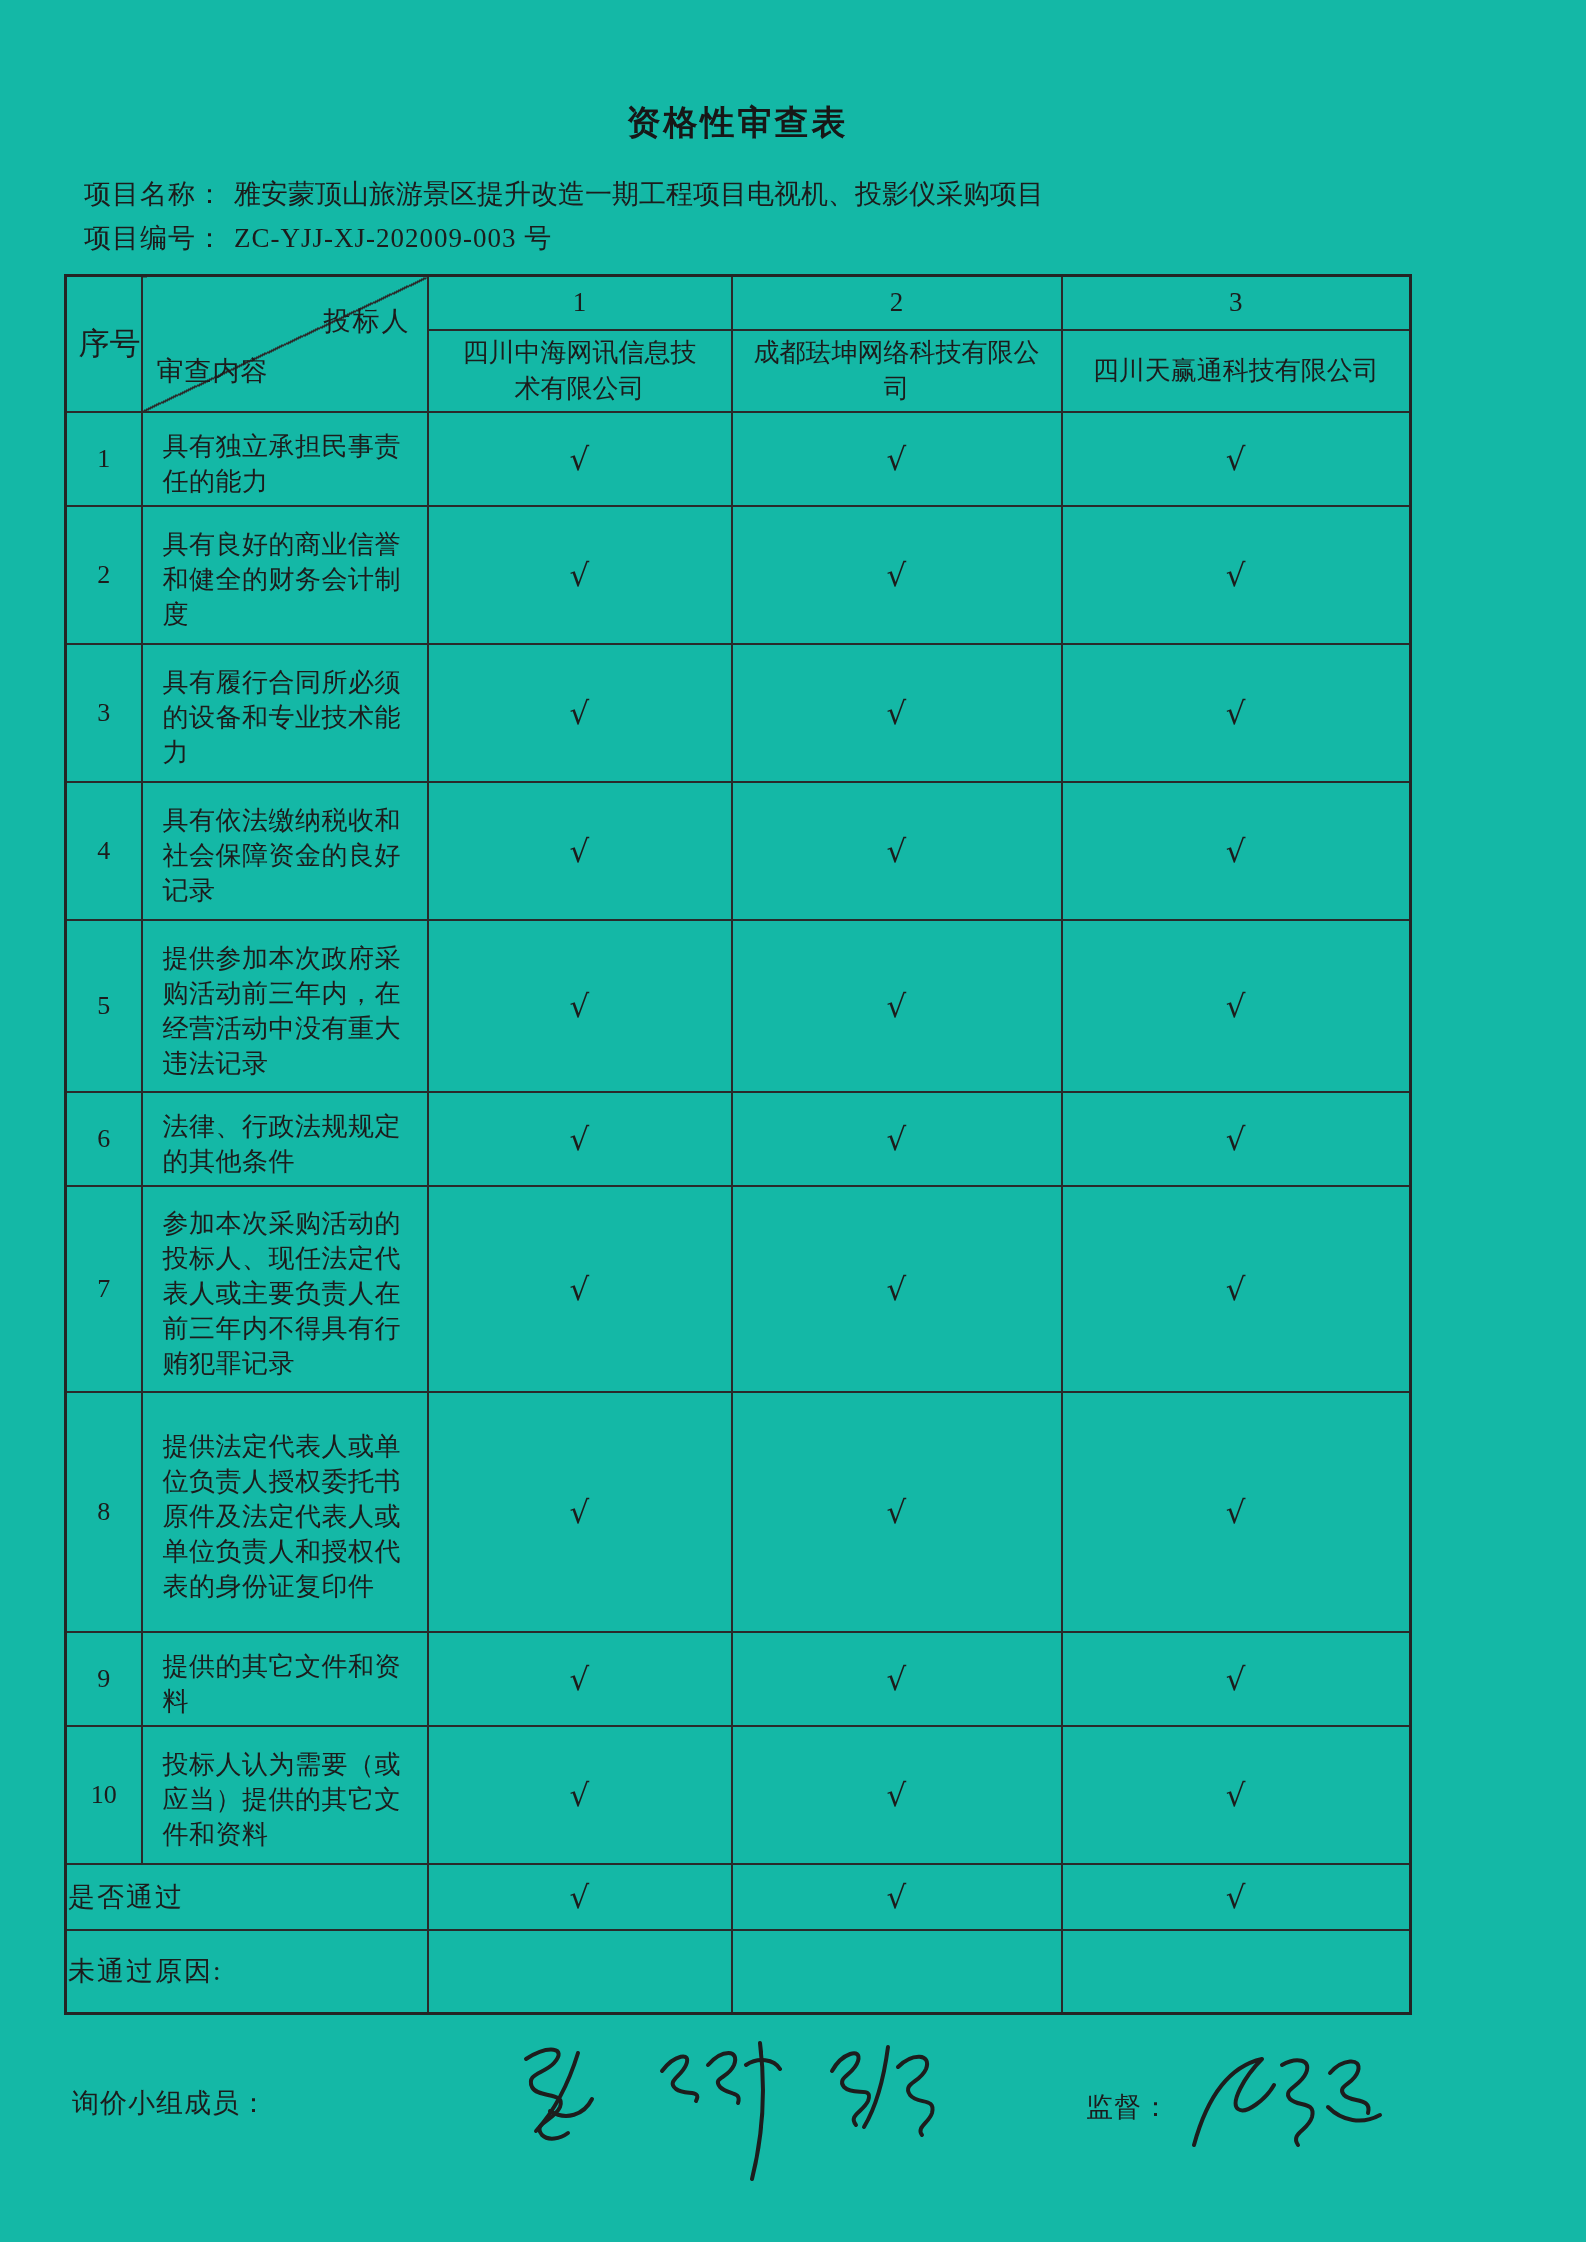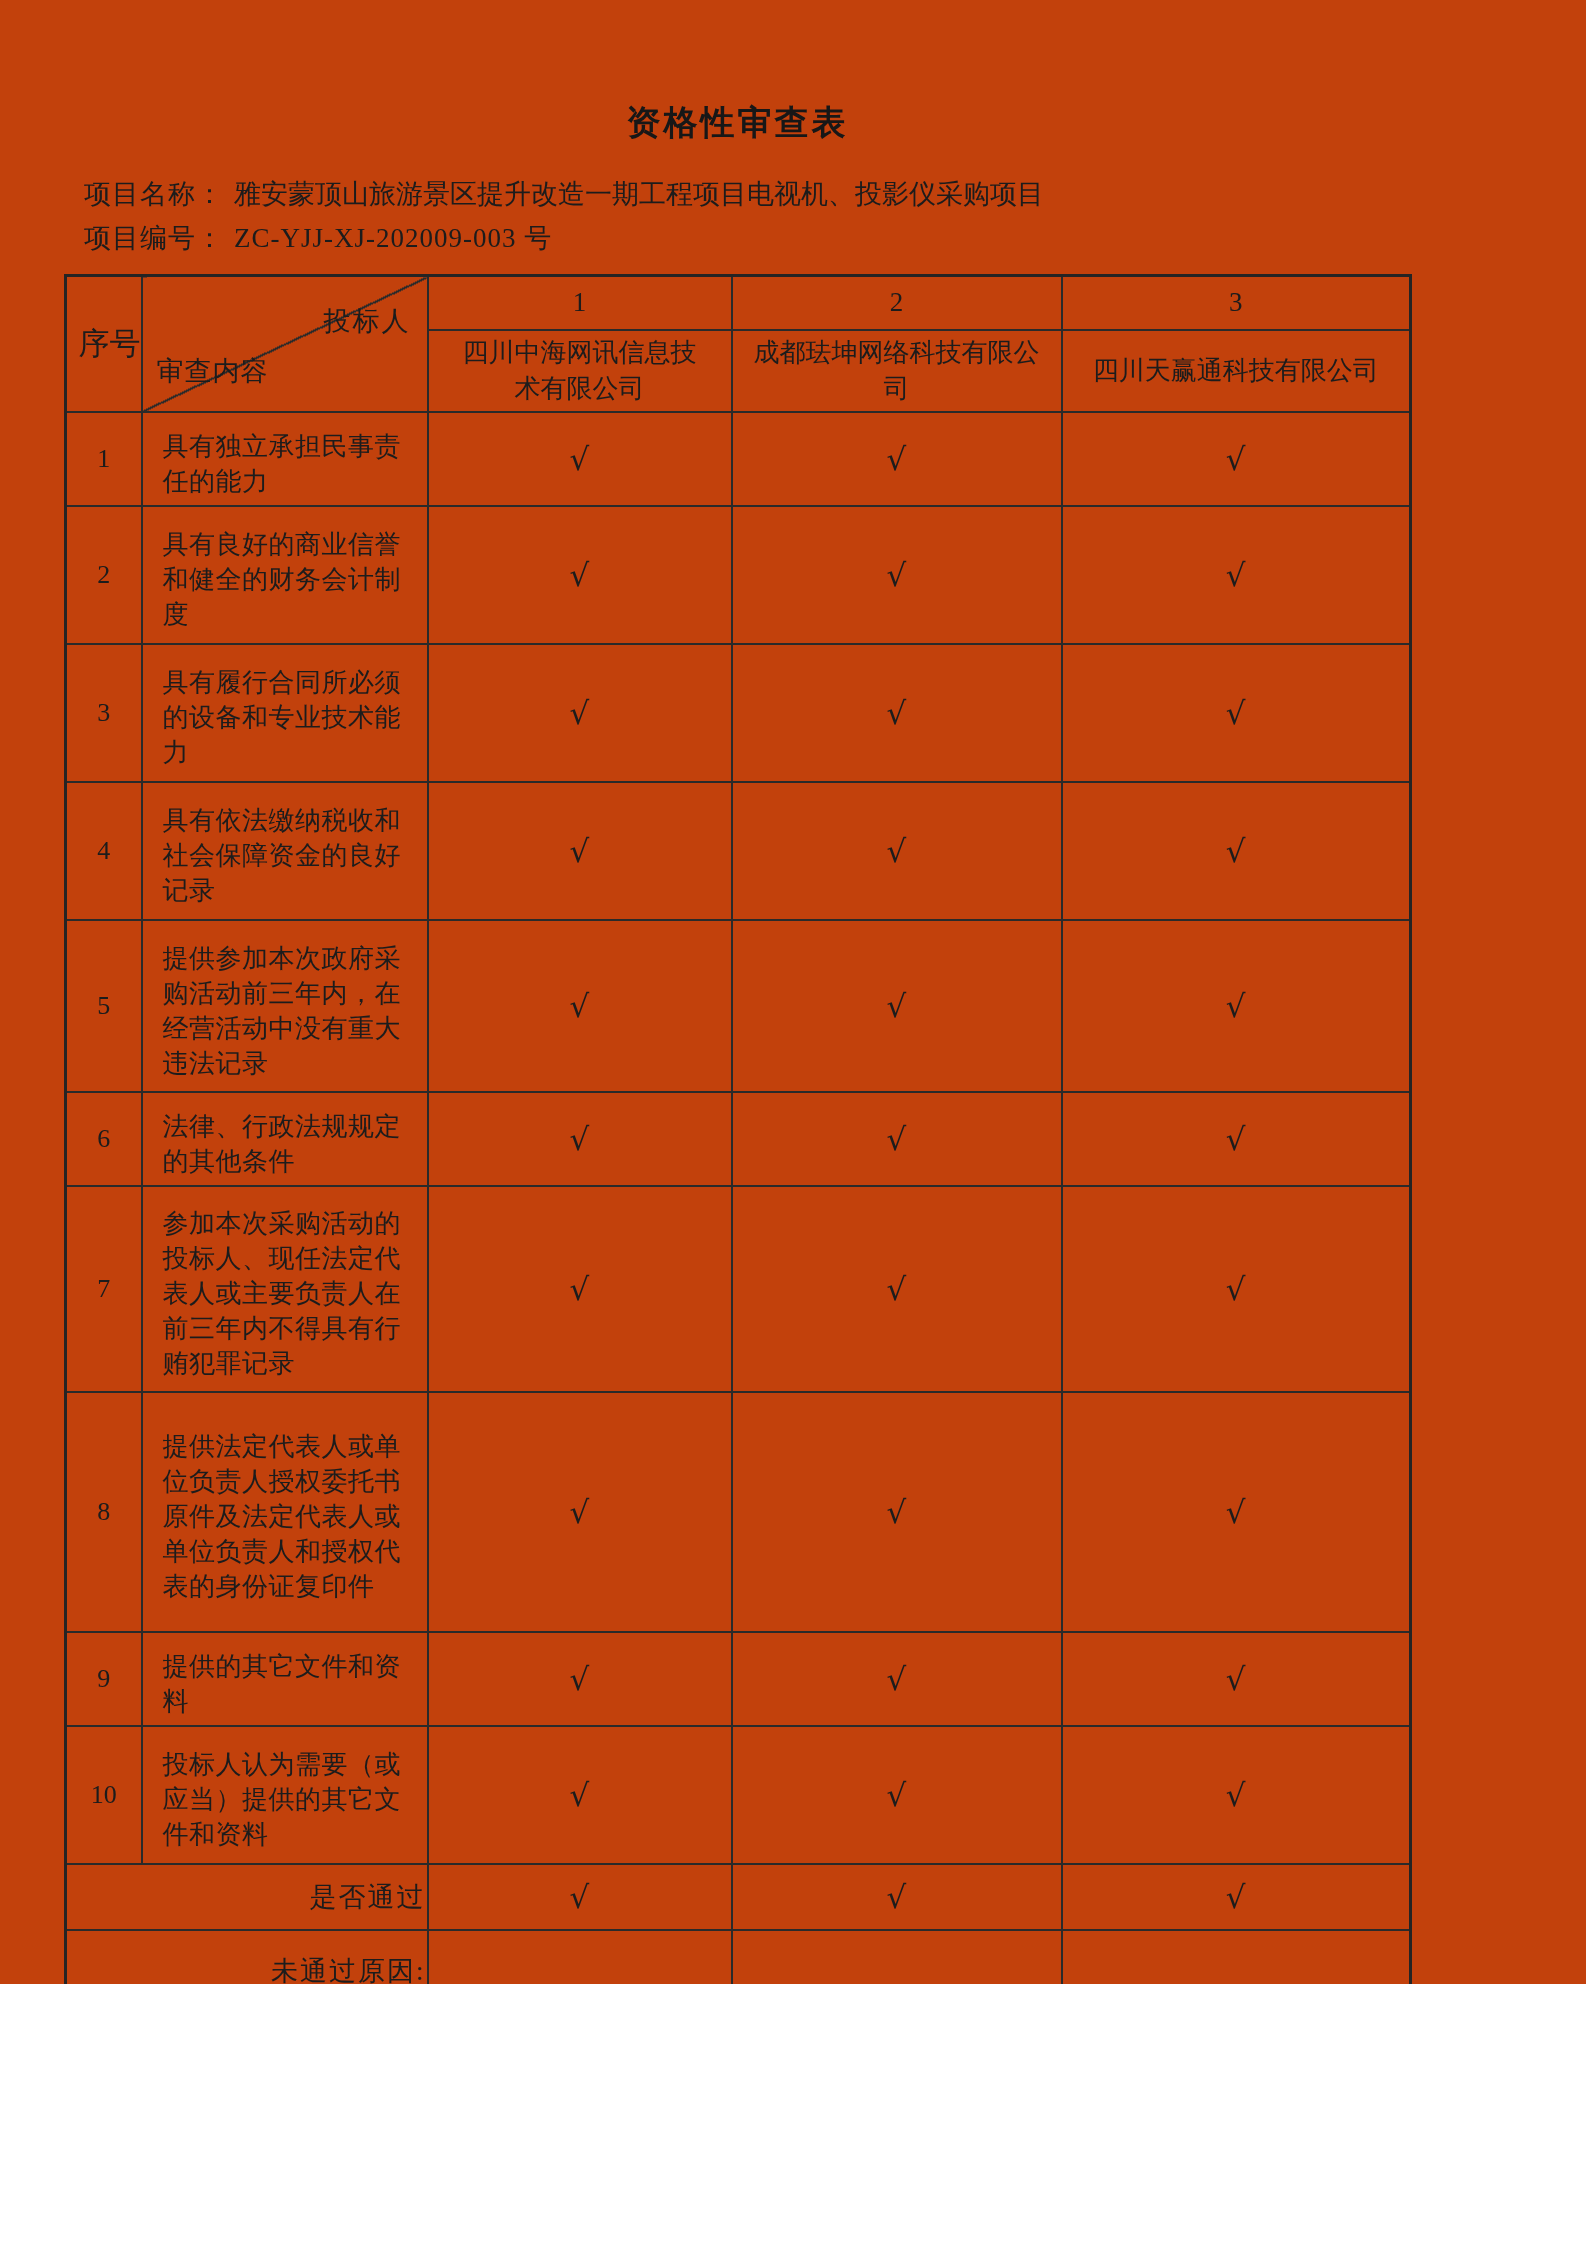--- a/index.html
+++ b/index.html
@@ -1,19 +1,19 @@
 <!DOCTYPE html>
 <html lang="zh"><head>
 <meta charset="utf-8">
 <style>
   html,body{margin:0;padding:0;background:#ffffff;}
   .page{
     position:relative;
-    width:1586px;height:1984px;
-    background:#c2410c;
+    width:1586px;height:2242px;
+    background:#14b8a6;
     color:#1c1c1c;
     font-family:"Liberation Serif","DejaVu Serif",serif;
     overflow:hidden;
   }
   .title{
     margin:0;
     padding-top:100px;
     width:1475px;
     text-align:center;
     font-size:34px;
@@ -96,21 +96,21 @@
     line-height:35px;
     padding:12px 16px 2px 20px;
     letter-spacing:0.5px;
   }
   .mark-cell{
     text-align:center;
     font-size:31px;
     font-family:"DejaVu Sans","Liberation Sans",sans-serif;
   }
   .label-cell{
-    text-align:right;
+    text-align:left;
     font-size:27px;
     letter-spacing:2px;
   }
   tr.h-2l{height:94px;}
   tr.h-3l{height:138px;}
   tr.h-4l{height:172px;}
   tr.h-5l{height:206px;}
   tr.h-6l{height:240px;}
   tr.h-pass{height:66px;}
   tr.h-fail{height:84px;}

